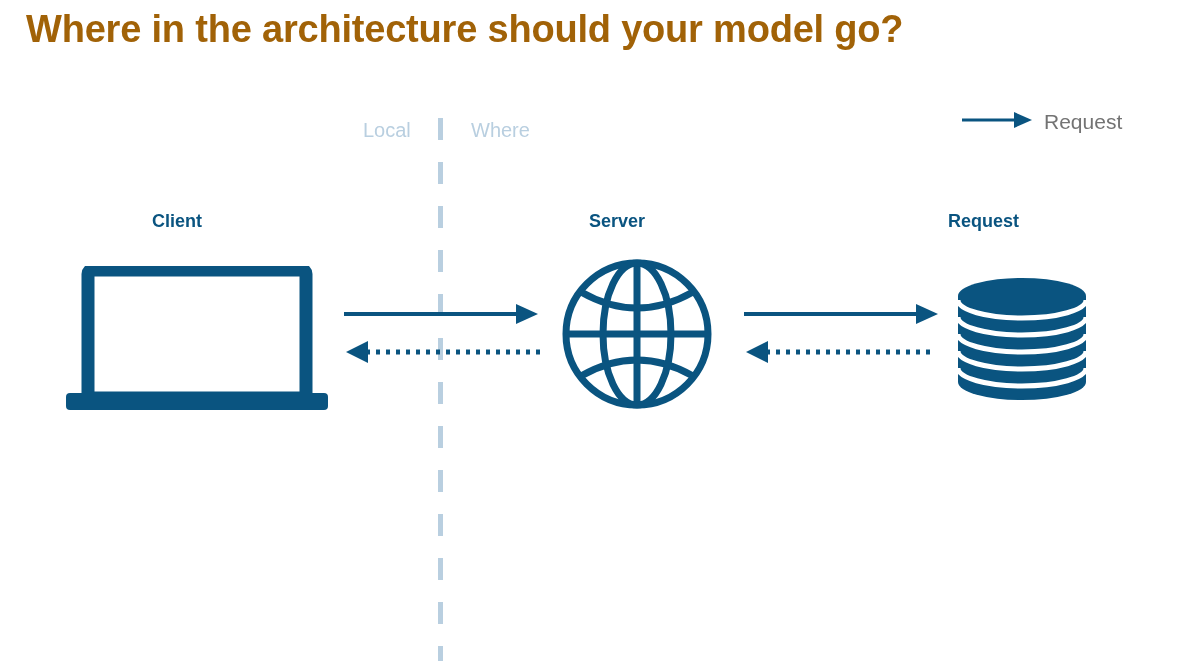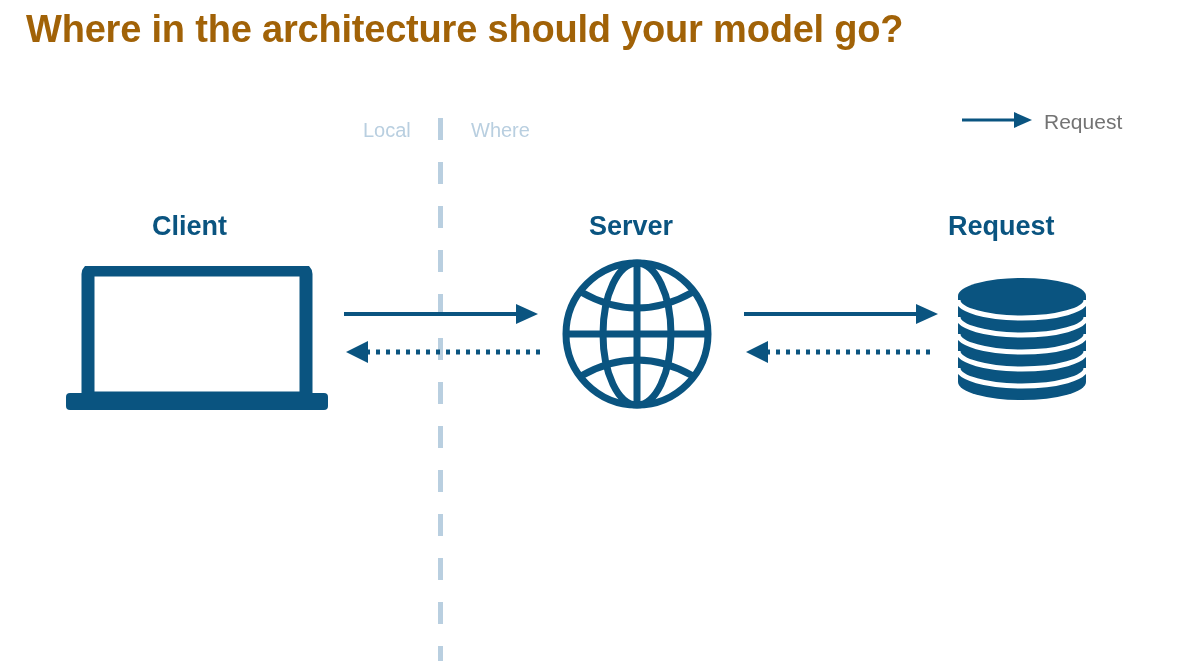--- a/index.html
+++ b/index.html
@@ -75,21 +75,21 @@
     left: 82px;
     top: 2px;
     font-size: 21px;
     color: #737373;
     white-space: nowrap;
   }
 
   
   .node-label {
     position: absolute;
-    font-size: 27px;
+    font-size: 18px;
     font-weight: bold;
     color: #0a5480;
     white-space: nowrap;
   }
   #label-client   { left: 152px; top: 211px; }
   #label-server   { left: 589px; top: 211px; text-align: right; }
   #label-database { left: 948px; top: 211px; }
 
   
   #icon-laptop {

